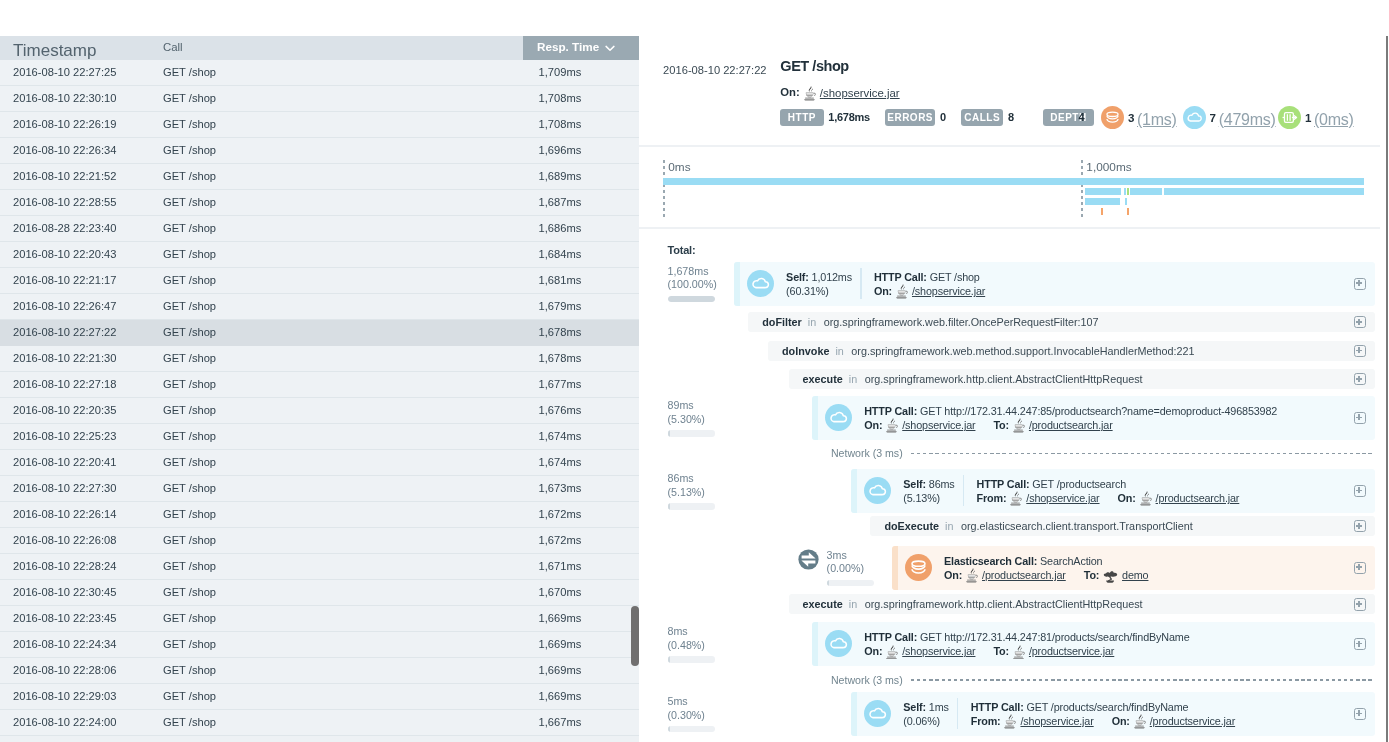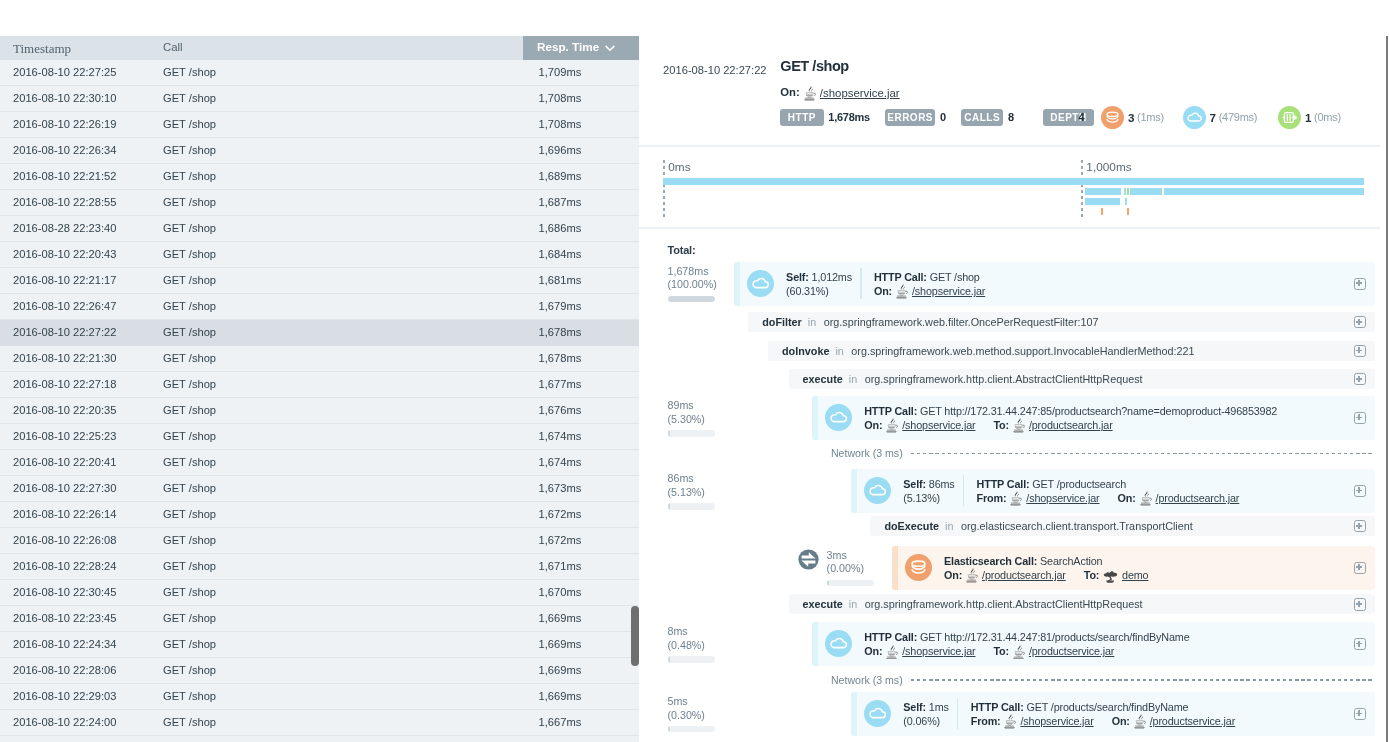--- a/index.html
+++ b/index.html
@@ -19,21 +19,21 @@
   .left{position:absolute;left:0;top:36px;width:639px;height:706px;
         background:#edf1f4;overflow:hidden;}
   .left-head{position:absolute;left:0;top:0;width:1389px;height:36px;}
   .left-head .ttl{position:absolute;left:11.2px;top:12.3px;color:#fff;font-size:11.9px;font-weight:bold;letter-spacing:-0.15px;}
   .left-head .cnt{position:absolute;left:51.8px;top:12.3px;color:#fff;font-size:11.9px;font-weight:bold;letter-spacing:-0.1px;}
   .refresh-btn{position:absolute;left:444px;top:8px;width:16px;height:16px;cursor:pointer;}
   .refresh-cb{position:absolute;left:478px;top:13px;width:11px;height:11px;border-radius:2.5px;background:#fcfcfc;cursor:pointer;}
   .refresh-lbl{position:absolute;left:497px;top:12px;color:#fff;font-size:11.3px;}
 
   .thead{position:absolute;left:0;top:0;width:639px;height:24px;background:#dbe2e8;}
-  .thead .c1{position:absolute;left:13px;top:5px;font-size:13px;color:#53636e;font-family:Liberation Serif, serif;}
+  .thead .c1{position:absolute;left:13px;top:5px;font-size:17px;color:#53636e;}
   .thead .c2{position:absolute;left:163px;top:5px;font-size:11.4px;color:#53636e;}
   .thead .c3{position:absolute;left:523px;top:0;width:116px;height:24px;background:#9aa9b2;}
   .thead .c3 span{position:absolute;left:14px;top:4px;font-size:11.7px;color:#fff;font-weight:bold;}
   .thead .c3 svg{position:absolute;left:82px;top:9px;}
 
   .tbody{position:absolute;left:0;top:24px;width:639px;height:682px;}
   .trow{position:relative;height:25px;background:#eef2f5;border-bottom:1px solid #dfe6ea;}
   .trow.sel{background:#d8dee3;border-bottom-color:#d8dee3;}
   .trow .ts{position:absolute;left:13px;top:5.5px;font-size:11.15px;color:#33434e;}
   .trow .cl{position:absolute;left:163px;top:5.5px;font-size:11.15px;color:#33434e;}
@@ -48,21 +48,21 @@
   .rhead .ron{position:absolute;left:141.3px;top:50px;font-size:11.3px;font-weight:bold;color:#22313b;}
   .rhead .ronlink{position:absolute;left:164px;top:50px;font-size:11.4px;color:#32424d;}
   .rhead .ronlink u{text-decoration:underline;margin-left:-0.5px;}
   .javai{display:inline-block;vertical-align:-3.6px;margin:0 1px;}
   .stats{position:absolute;left:141px;top:73px;height:22px;}
   .badge{position:absolute;top:0;background:#96a5ae;color:#fff;font-size:10px;font-weight:bold;
          height:17px;line-height:17px;text-align:center;border-radius:3px;letter-spacing:.5px;}
   .bval{position:absolute;top:1.5px;font-size:11px;letter-spacing:-0.27px;font-weight:bold;color:#22313b;}
   .cnt-ic{position:absolute;top:-3px;width:23px;height:23px;}
   .cnt-n{position:absolute;top:1.5px;font-size:11.6px;font-weight:bold;color:#22313b;}
-  .cnt-t{position:absolute;top:1.5px;font-size:11px;letter-spacing:-0.25px;color:#92a2ac;}
+  .cnt-t{position:absolute;top:1.5px;font-size:16px;letter-spacing:-0.25px;color:#92a2ac;text-decoration:underline;}
 
   
   .tl{position:absolute;left:0;top:111px;width:741px;height:80px;background:#fff;border-bottom:2px solid #eef1f4;}
   .tl .axis{position:absolute;top:13px;width:1.4px;height:57px;
             background:repeating-linear-gradient(to bottom,#9aa8b1 0 3px,transparent 3px 6px);}
   .tl .axlbl{position:absolute;top:13px;font-size:11.8px;color:#5b6b76;}
   .tlbar{position:absolute;height:6.7px;}
 
   
   .rows{position:absolute;left:0;top:193px;width:750px;}

